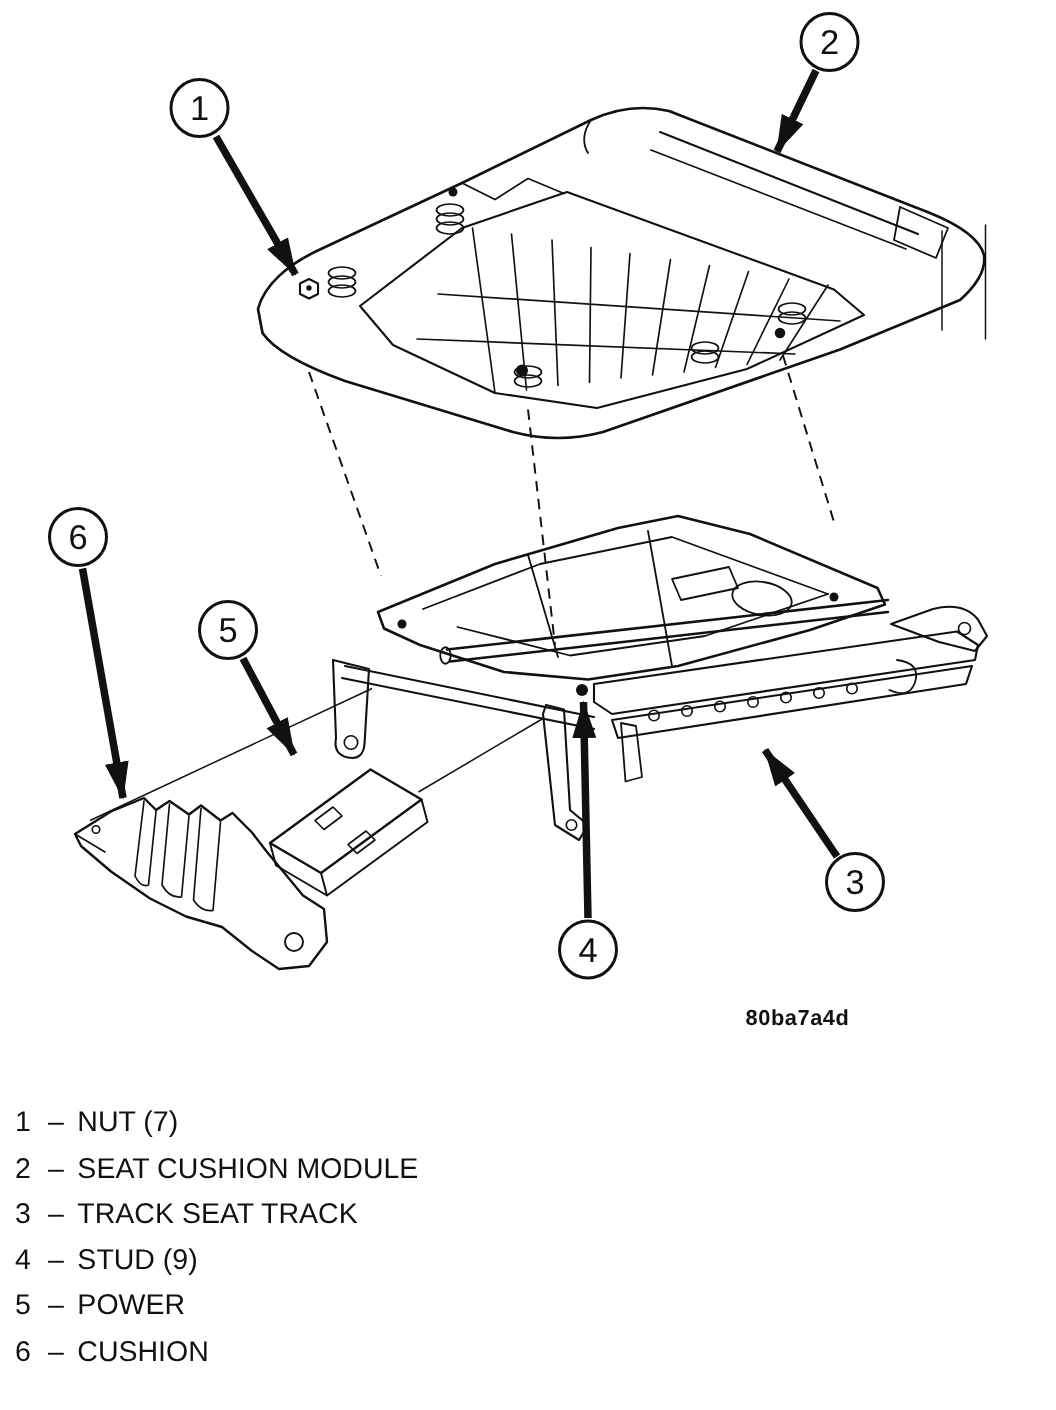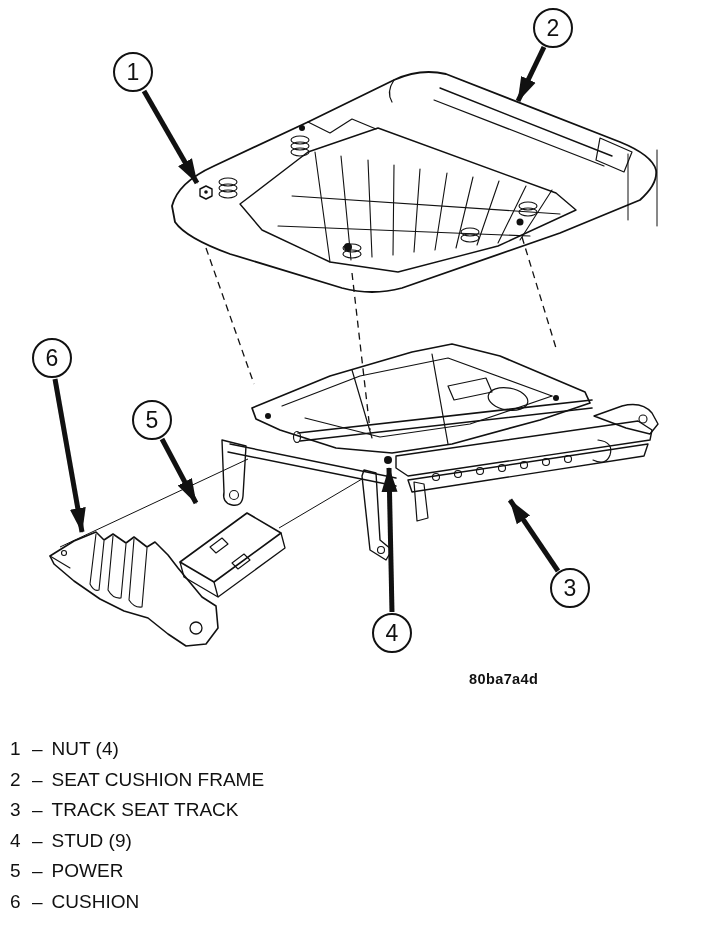--- a/index.html
+++ b/index.html
@@ -5,21 +5,21 @@
   html,body{margin:0;padding:0;background:#ffffff;}
   body{font-family:"Liberation Sans", sans-serif; color:#111;}
   .page{position:relative;width:704px;height:940px;background:#fff;overflow:hidden;}
   .figure-area{position:absolute;left:0;top:0;width:704px;height:700px;}
   .art{position:absolute;left:0;top:0;}
   .callout{
     position:absolute;width:40px;height:40px;border:2.6px solid #111;border-radius:50%;
     background:#fff;display:flex;align-items:center;justify-content:center;
     font-size:23px;line-height:1;color:#111;box-sizing:border-box;
   }
-  .figcode{position:absolute;left:469px;top:671px;font-size:14.5px;font-weight:bold;letter-spacing:.4px;}
+  .figcode{position:absolute;left:497px;top:671px;font-size:14.5px;font-weight:bold;letter-spacing:.4px;}
   .legend{position:absolute;left:10px;top:738px;display:flex;flex-direction:column;}
   .legend-row{display:flex;align-items:baseline;height:30.5px;font-size:19px;}
   .lnum{min-width:15px;}
   .ldash{margin:0 9px 0 7px;}
 </style>
 </head>
 <body>
 
 <div class="page">
 
@@ -173,26 +173,26 @@
         <span>6</span>
       </div>
 
     <div class="figcode">80ba7a4d</div>
   </div>
 
   <div class="legend">
     <div class="legend-row">
       <span class="lnum">1</span>
       <span class="ldash">–</span>
-      <span class="llabel">NUT (4)</span>
+      <span class="llabel">NUT (7)</span>
     </div>
     <div class="legend-row">
       <span class="lnum">2</span>
       <span class="ldash">–</span>
-      <span class="llabel">SEAT CUSHION FRAME</span>
+      <span class="llabel">SEAT CUSHION MODULE</span>
     </div>
     <div class="legend-row">
       <span class="lnum">3</span>
       <span class="ldash">–</span>
       <span class="llabel">TRACK SEAT TRACK</span>
     </div>
     <div class="legend-row">
       <span class="lnum">4</span>
       <span class="ldash">–</span>
       <span class="llabel">STUD (9)</span>

